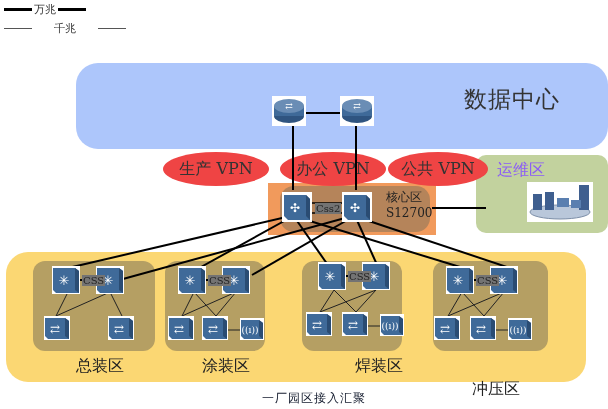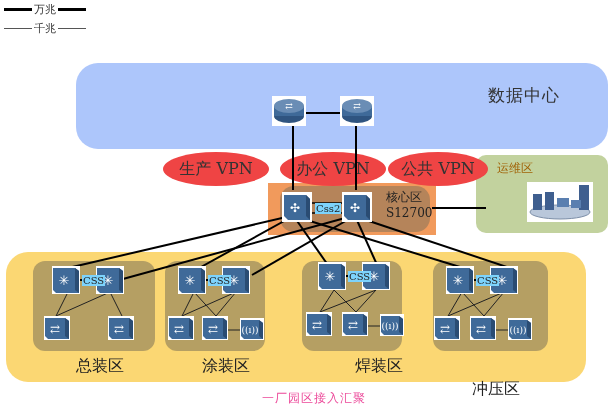--- a/index.html
+++ b/index.html
@@ -7,51 +7,51 @@
          font-family: "DejaVu Serif", "Liberation Serif", serif; color: #222; }
   .abs { position: absolute; }
   .legend-row { position: absolute; left: 4px; font-size: 11px; color: #333; display: flex; align-items: center; }
   .legend-row .ln { display: inline-block; width: 28px; background: #000; }
   .legend-row .ln.thick { height: 3px; }
   .legend-row .ln.thin { height: 1px; background: #555; }
   .legend-row span.t { margin: 0 2px; }
 
   .zone-dc { left: 76px; top: 63px; width: 532px; height: 86px; background: #adc6fb;
              border-radius: 22px 22px 22px 22px / 22px 22px 22px 22px; }
-  .dc-title { right: 48px; top: 84px; font-size: 17px; color: #333; letter-spacing: 1px; }
+  .dc-title { right: 48px; top: 84px; font-size: 23px; color: #333; letter-spacing: 1px; }
 
   .vpn { height: 34px; border-radius: 50%; background: #ef4444; display: flex;
          align-items: center; justify-content: center; font-size: 16px; color: #333; }
 
   .ops { left: 476px; top: 155px; width: 132px; height: 78px; background: #c2d29e;
          border-radius: 10px; }
-  .ops-label { left: 497px; top: 160px; font-size: 12px; color: #a16207; }
+  .ops-label { left: 497px; top: 160px; font-size: 16px; color: #8b5cf6; }
 
   .core-outer { left: 268px; top: 183px; width: 168px; height: 52px; background: #f19a5c; }
   .core-inner { left: 280px; top: 186px; width: 150px; height: 46px; background: #b5845a; border-radius: 14px; }
   .core-label { left: 386px; top: 189px; font-size: 12px; color: #222; line-height: 16px; }
 
   .zone-access { left: 6px; top: 252px; width: 580px; height: 130px; background: #fbd773; border-radius: 22px; }
   .sub { top: 261px; height: 90px; background: #b59f63; border-radius: 12px; }
   .area-label { font-size: 16px; color: #222; top: 356px; }
-  .caption { left: 262px; top: 390px; font-size: 12px; color: #ec4899; letter-spacing: 1px; }
+  .caption { left: 262px; top: 390px; font-size: 12px; color: #0f172a; letter-spacing: 1px; }
 
   svg.links { position: absolute; left: 0; top: 0; }
   .dev { position: absolute; }
-  .css-tag { position: absolute; font-size: 10px; background: #7dd3fc; color: #222; padding: 0 1px; line-height: 11px; }
+  .css-tag { position: absolute; font-size: 10px; background: #737373; color: #222; padding: 0 1px; line-height: 11px; }
 </style>
 </head>
 <body>
 
 <div class="legend-row" style="top:2px;">
   <span class="ln thick"></span>
   <span class="t">万兆</span>
   <span class="ln thick"></span>
 </div>
-<div class="legend-row" style="top:21px;">
+<div class="legend-row" style="top:21px;gap:20px;">
   <span class="ln thin"></span>
   <span class="t">千兆</span>
   <span class="ln thin"></span>
 </div>
 
 <div class="abs zone-dc"></div>
 <div class="abs dc-title">数据中心</div>
 
 <div class="abs ops"></div>
 <div class="abs ops-label">运维区</div>

